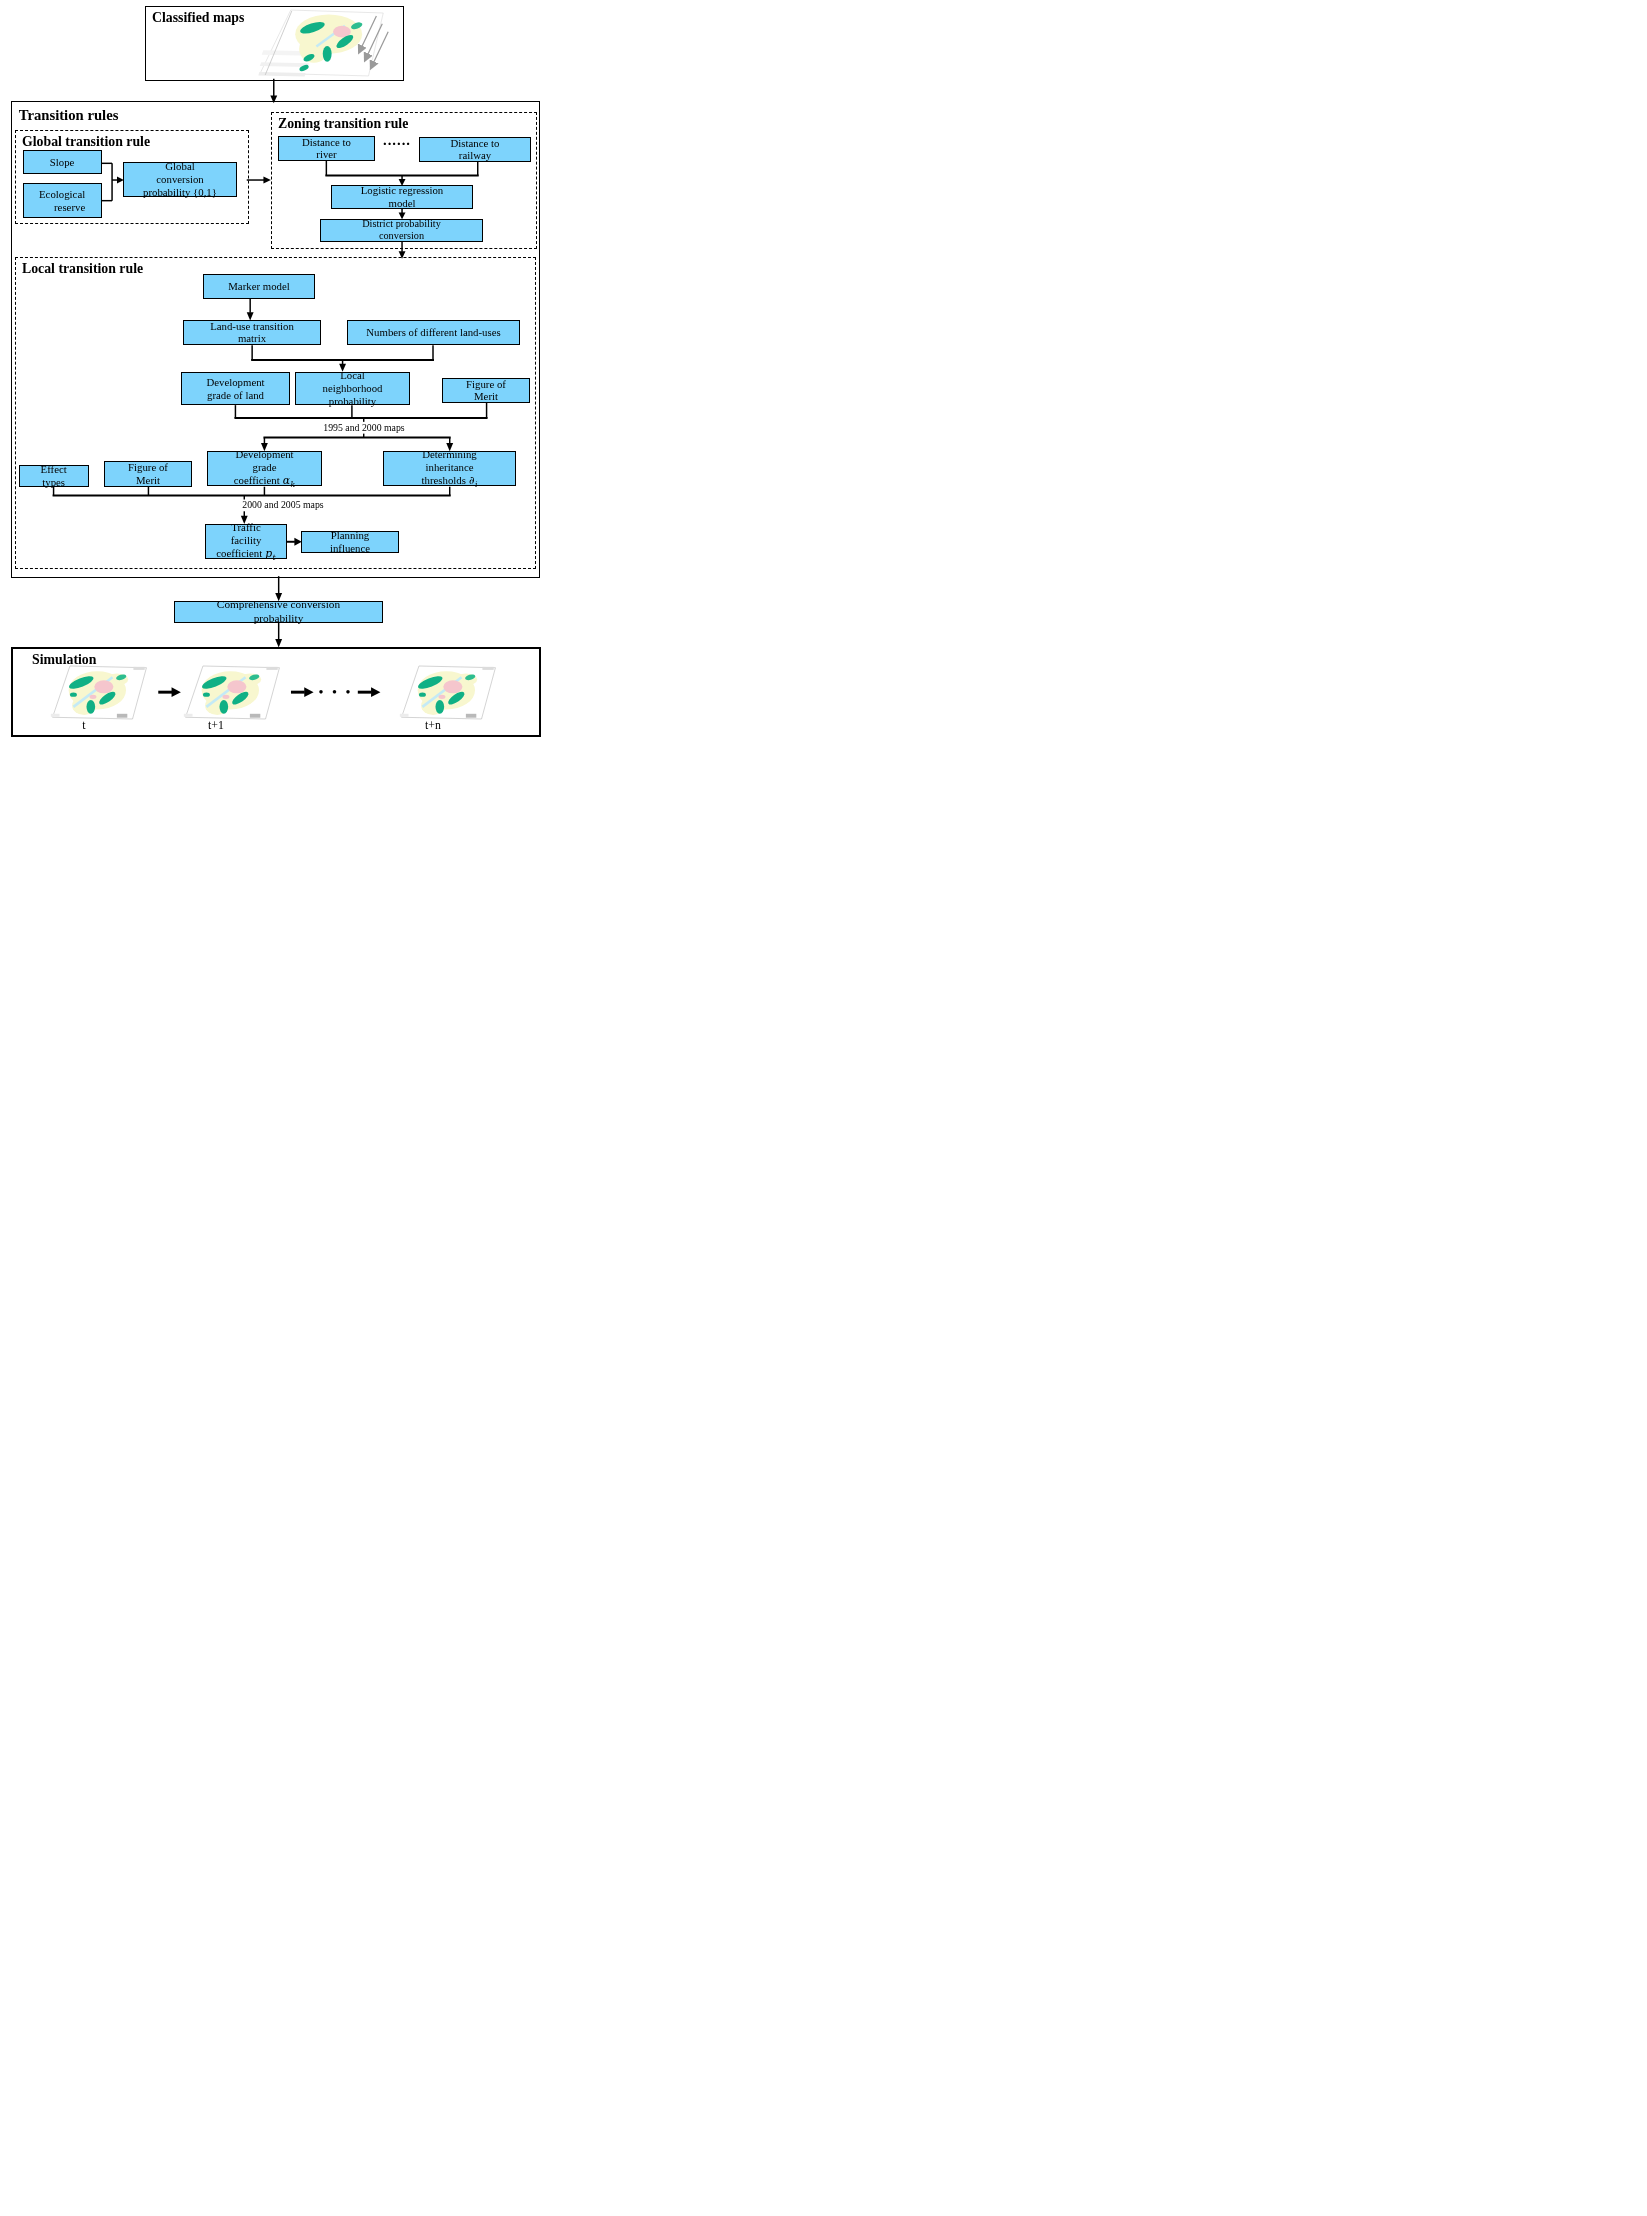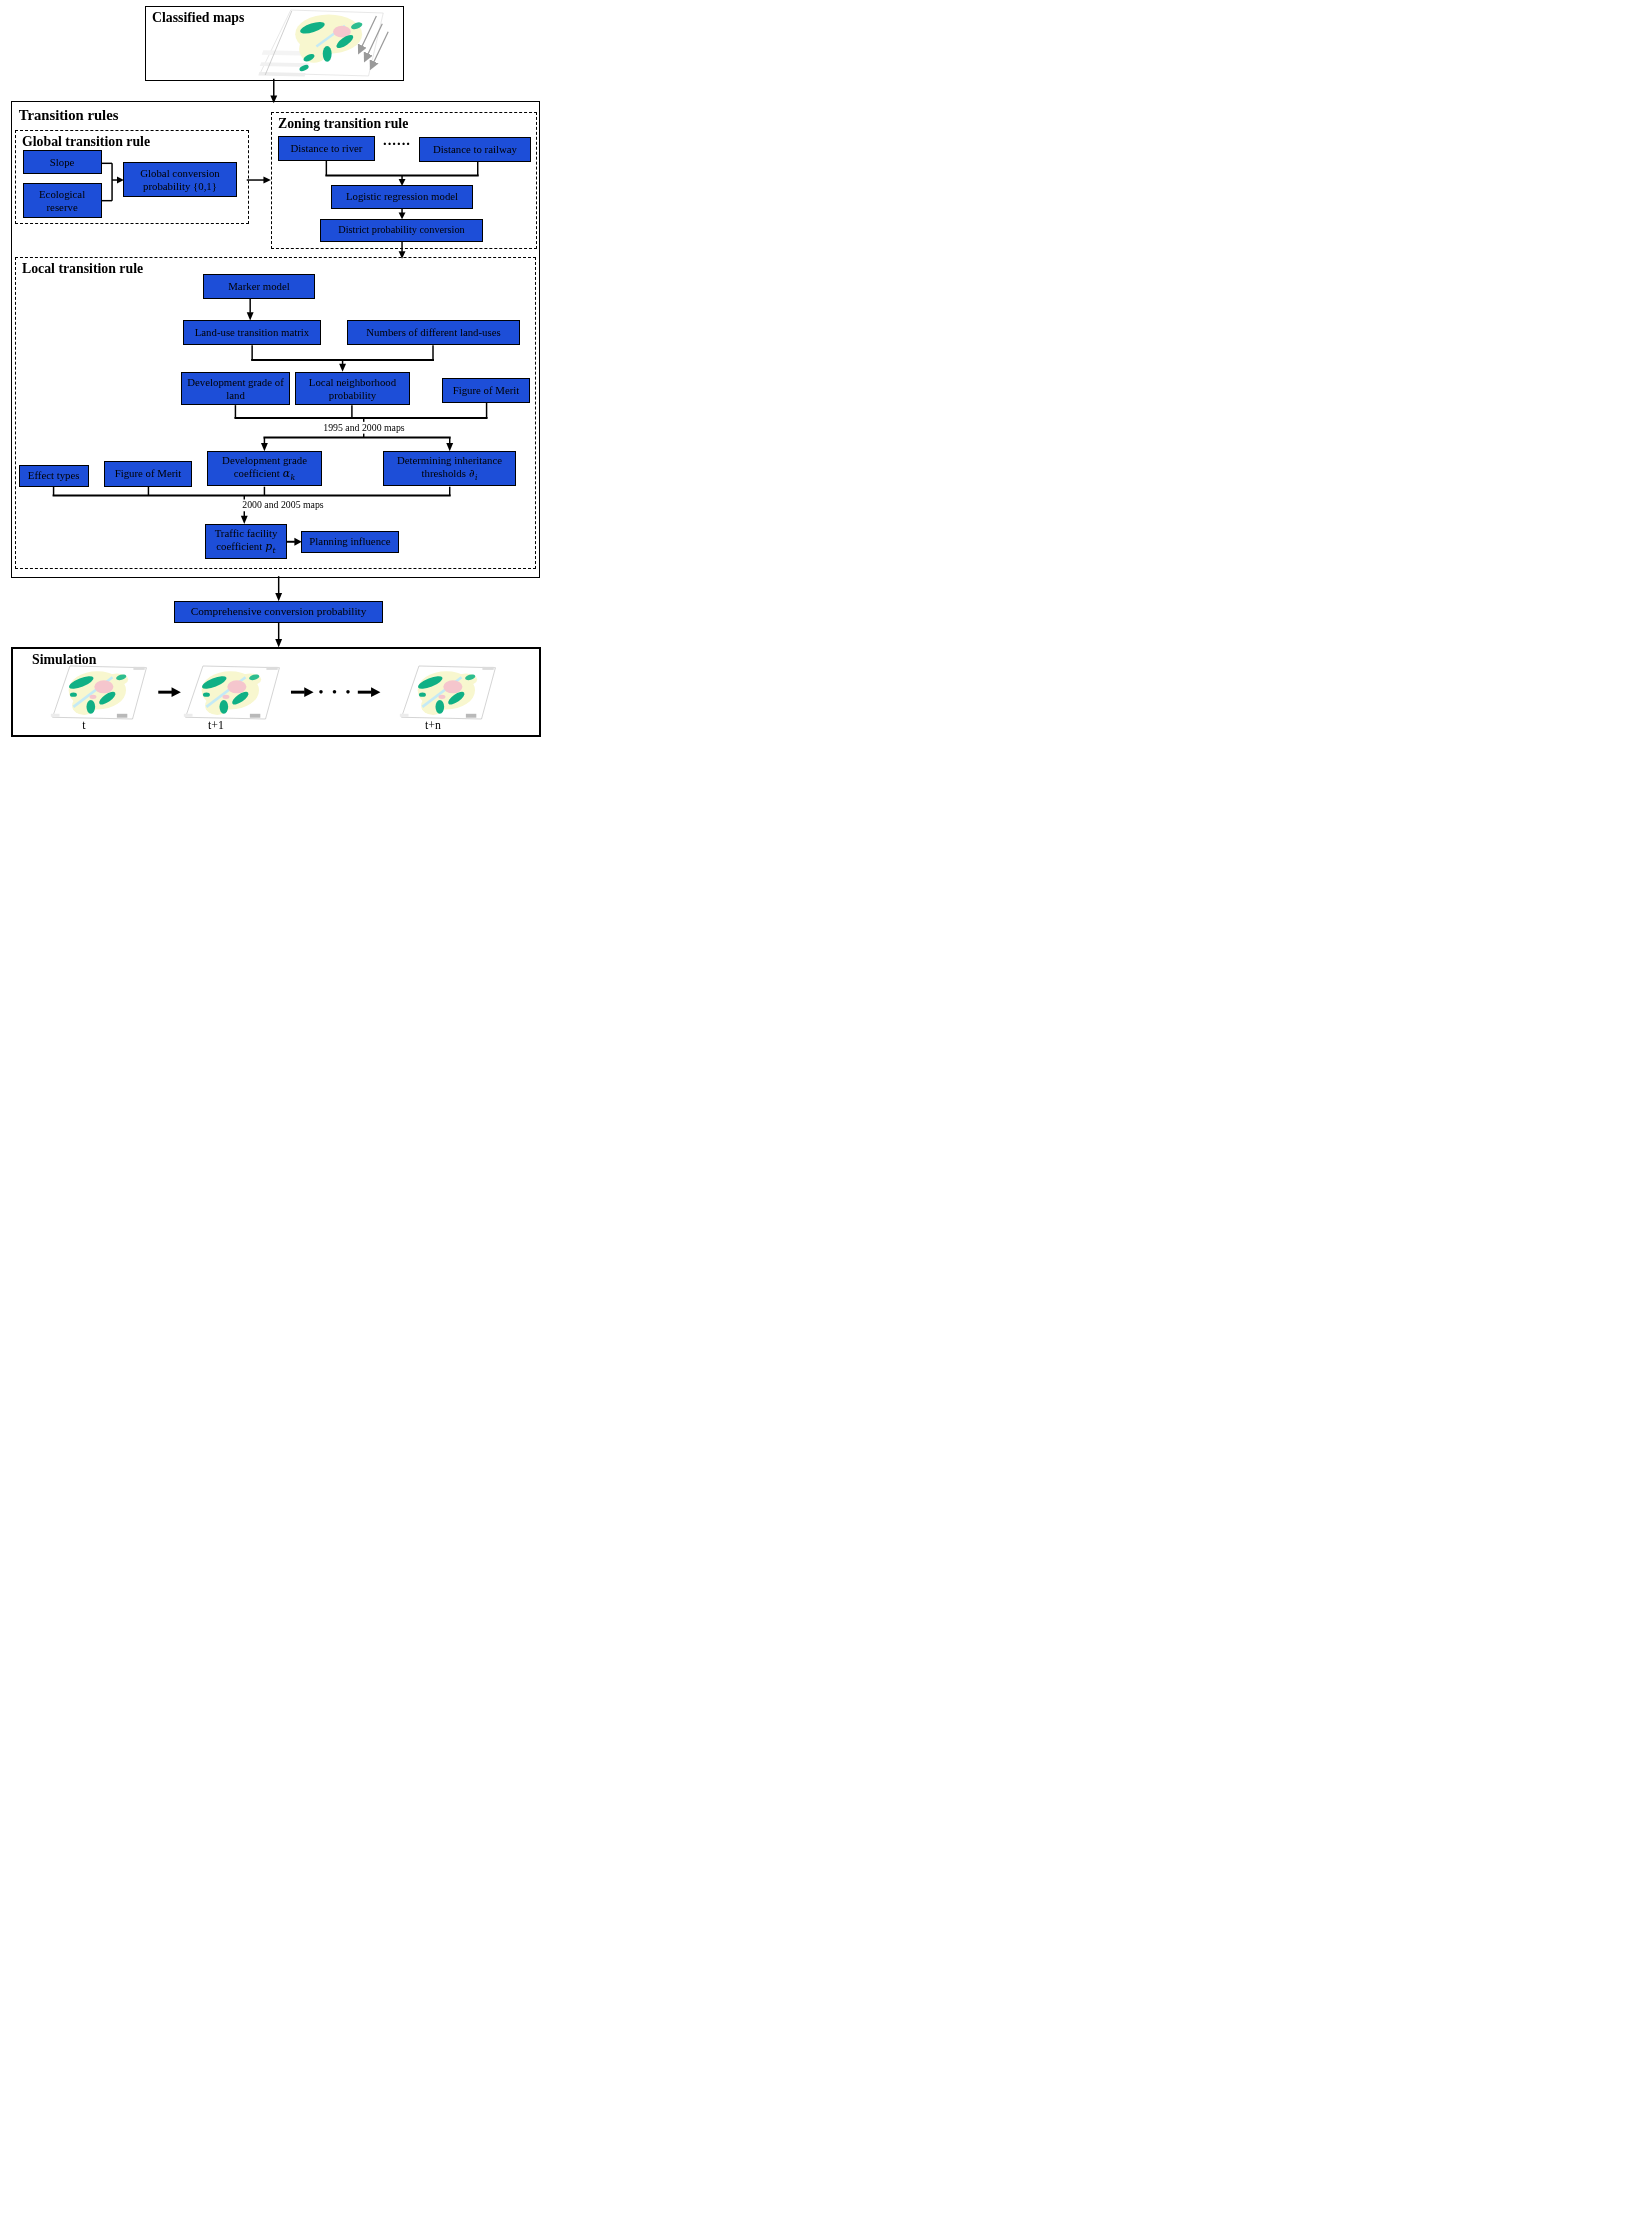--- a/index.html
+++ b/index.html
@@ -1,22 +1,22 @@
 <!DOCTYPE html>
 <html style="font-size:7.9px"><head>
 <meta charset="utf-8">
 <style>
   html,body{margin:0;padding:0;background:#fff;}
   #page{position:relative;width:549px;height:739px;background:#fff;
         font-family:"Liberation Serif","DejaVu Serif",serif;color:#000;overflow:hidden;}
   .panel{position:absolute;border:1.5px solid #000;background:transparent;z-index:1;}
   .panel.dashed{border-style:dashed;}
-  .box{position:absolute;border:1.5px solid #000;background:#1d4ed8;z-index:10;
+  .box{position:absolute;border:1.5px solid #000;background:#7dd3fc;z-index:10;
        display:flex;align-items:center;justify-content:center;text-align:center;
-       font-size:10.8px;line-height:1.18;padding:1px 0;box-sizing:border-box;}
+       font-size:10.8px;line-height:1.18;padding:1px 18px;box-sizing:border-box;}
   .sec-title{position:absolute;font-weight:bold;font-size:13.8px;z-index:12;white-space:nowrap;}
   .small-label{position:absolute;font-size:9.8px;z-index:12;white-space:nowrap;transform:translateX(-50%);}
   .dots{position:absolute;font-weight:bold;font-size:14.7px;letter-spacing:1px;z-index:12;transform:translateX(-50%);}
   .sym{font-style:italic;font-family:"DejaVu Serif",serif;margin-left:2.9px;}
   sub.sym{margin-left:0.5px;font-size:0.72em;}
   #wires{position:absolute;left:0;top:0;z-index:5;}
   #wires line,#wires path{stroke:#000;fill:none;}
   #wires polygon{fill:#000;stroke:none;}
   .simlbl{position:absolute;font-size:11.8px;z-index:12;transform:translateX(-50%);}
   .simdots{position:absolute;font-weight:bold;font-size:12.8px;letter-spacing:2.9px;z-index:12;transform:translate(-50%,-50%);}
@@ -76,21 +76,21 @@
   </svg>
 
   <div class="panel" style="left:10.8px;top:101px;width:527px;height:475px;"></div>
   <div class="sec-title" style="left:18.7px;top:107px;font-size:14.7px;">Transition rules</div>
 
   <div class="panel dashed" style="left:15.2px;top:130px;width:232px;height:92px;"></div>
   <div class="sec-title" style="left:22px;top:134px;">Global transition rule</div>
   <div class="box" style="left:22.6px;top:150px;width:79px;height:24px;">
     <span>Slope</span>
   </div>
-  <div class="box" style="left:22.6px;top:183px;width:79px;height:35px;">
+  <div class="box" style="left:22.6px;top:183px;width:79px;height:35px;text-align:right;">
     <span>Ecological reserve</span>
   </div>
   <div class="box" style="left:123px;top:162px;width:114px;height:35px;">
     <span>Global conversion probability {0,1}</span>
   </div>
 
   <div class="panel dashed" style="left:271px;top:112px;width:264px;height:135px;"></div>
   <div class="sec-title" style="left:278px;top:116px;">Zoning transition rule</div>
   <div class="box" style="left:278px;top:136px;width:97px;height:24.6px;">
     <span>Distance to river</span>

